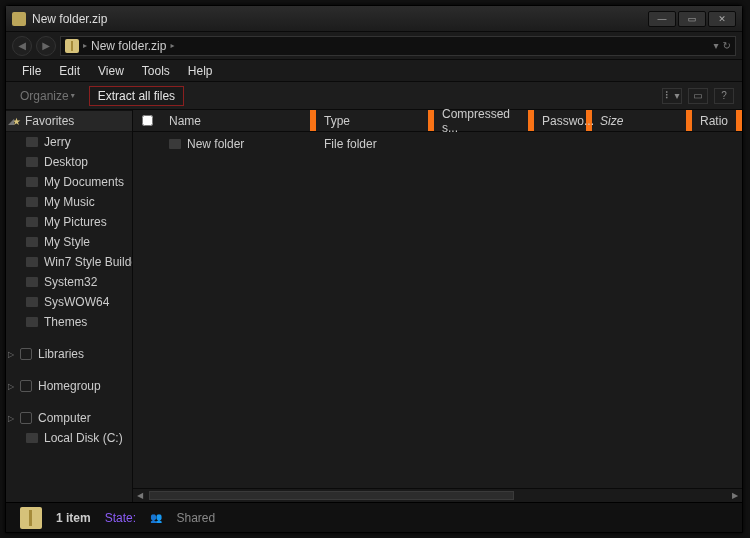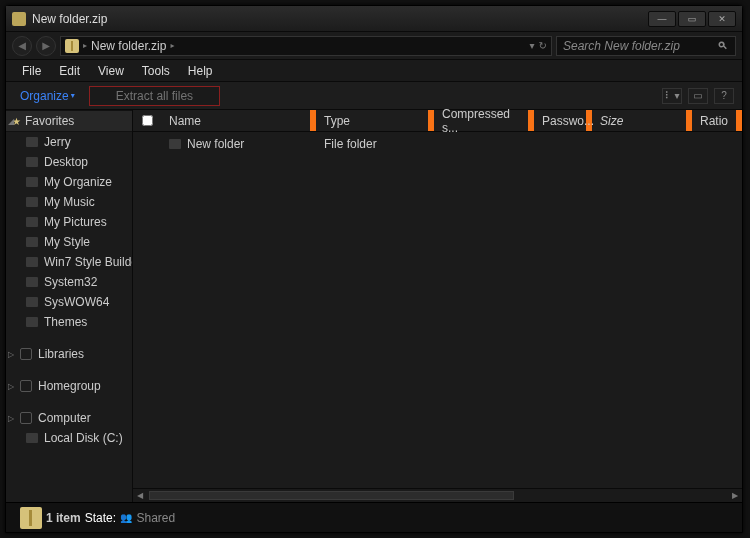--- a/index.html
+++ b/index.html
@@ -19,22 +19,22 @@
   .addr .ficon::after{content:""; position:absolute; left:6px; top:2px; width:2px; height:10px; background:#a58b3a;}
   .addr .chev { color:#777; font-size:8px; }
   .addr-end { margin-left:auto; display:flex; gap:4px; color:#777; font-size:10px;}
   .search { width:180px; height:20px; background:#101010; border:1px solid #333; display:flex; align-items:center; padding:0 6px; color:#888; font-size:12px; font-style:italic; justify-content:space-between;}
   .search svg{width:12px;height:12px;fill:#888;}
   
   .menubar { height:22px; display:flex; align-items:center; gap:2px; padding:0 8px; color:#ddd; font-size:12px; background:#1a1a1a; border-bottom:1px solid #0a0a0a;}
   .menubar span{ padding:2px 8px; }
   
   .toolbar { height:28px; display:flex; align-items:center; padding:0 8px; background:#1d1d1d; border-bottom:1px solid #0a0a0a; gap:8px;}
-  .toolbtn { color:#3b82f6; font-size:12px; display:flex; align-items:center; gap:2px; padding:2px 6px;}
-  .extract { color:#737373; border:1px solid #8a1f1f; padding:2px 26px; background:#1a1a1a; }
+  .toolbtn { color:#737373; font-size:12px; display:flex; align-items:center; gap:2px; padding:2px 6px;}
+  .extract { color:#e5e5e5; border:1px solid #8a1f1f; padding:2px 8px; background:#1a1a1a; }
   .toolbar .right { margin-left:auto; display:flex; gap:6px; align-items:center;}
   .right .ticon2{ width:20px; height:16px; border:1px solid #333; display:flex; align-items:center; justify-content:center; color:#888; font-size:10px;}
   
   .body { display:flex; height: calc(100% - 26px - 28px - 22px - 28px - 30px); background:#1b1b1b; }
   .side { width:130px; border-right:1px solid #0a0a0a; color:#ccc; font-size:12px; overflow:hidden; padding-top:0;}
   .side .hdr { background:#272727; padding:3px 6px; display:flex; align-items:center; gap:4px; border-bottom:1px solid #111; border-top:1px solid #111;}
   .side .hdr .star{ color:#d6c27a; font-size:10px;}
   .side .it { padding:3px 6px 3px 20px; display:flex; align-items:center; gap:6px; white-space:nowrap; overflow:hidden; text-overflow:clip;}
   .side .it .fld{ width:12px; height:10px; background:#3a3a3a; border-radius:1px; flex-shrink:0;}
   .side .sec { padding:3px 6px 3px 14px; display:flex; align-items:center; gap:6px; margin-top:12px;}
@@ -48,21 +48,21 @@
   .col.chk{width:28px; border-right:none; justify-content:center;}
   .col.chk input{width:11px; height:11px; accent-color:#555;}
   .rows { flex:1; overflow:hidden; position:relative;}
   .row { display:flex; padding:3px 0;}
   .cell { padding:2px 8px; display:flex; align-items:center; gap:6px;}
   .cell .fic{ width:12px; height:10px; background:#3a3a3a; border-radius:1px;}
   .hscroll { position:absolute; bottom:0; left:0; right:0; height:14px; background:#1a1a1a; border-top:1px solid #0a0a0a; display:flex;}
   .hscroll .thumb{ width:60%; background:#2c2c2c; border:1px solid #3a3a3a; margin:2px;}
   .hscroll .arrow{ width:14px; display:flex; align-items:center; justify-content:center; color:#777; font-size:8px;}
   
-  .status { height:30px; background:#111; border-top:1px solid #000; display:flex; align-items:center; color:#ccc; font-size:12px; padding:0 14px; gap:4px;}
+  .status { height:30px; background:#111; border-top:1px solid #000; display:flex; align-items:center; color:#ccc; font-size:12px; padding:0 14px; gap:14px;}
   .status .bigicon{ width:22px; height:22px; background:#d6c27a; border-radius:2px; position:relative;}
   .status .bigicon::after{content:""; position:absolute; left:9px; top:3px; width:3px; height:16px; background:#a58b3a;}
   .status .bold{ font-weight:bold;}
 </style>
 </head>
 <body>
 
 <div class="window">
   <div class="titlebar">
     <span class="ticon"></span>
@@ -81,26 +81,20 @@
     <div class="addr">
       <span class="ficon"></span>
       <span class="chev">▸</span>
       <span>New folder.zip</span>
       <span class="chev">▸</span>
       <span class="addr-end">
         <span>▾</span>
         <span>↻</span>
       </span>
     </div>
-    <div class="search">
-      <span>Search New folder.zip</span>
-      <svg viewBox="0 0 16 16">
-          <path d="M6 2a4 4 0 1 0 2.5 7.1l3.2 3.2 1.4-1.4-3.2-3.2A4 4 0 0 0 6 2zm0 2a2 2 0 1 1 0 4 2 2 0 0 1 0-4z"></path>
-        </svg>
-    </div>
   </div>
 
   <div class="menubar">
     <span>File</span>
     <span>Edit</span>
     <span>View</span>
     <span>Tools</span>
     <span>Help</span>
   </div>
 
@@ -128,21 +122,21 @@
           <div class="it">
             <span class="fld"></span>
             <span>Jerry</span>
           </div>
           <div class="it">
             <span class="fld"></span>
             <span>Desktop</span>
           </div>
           <div class="it">
             <span class="fld"></span>
-            <span>My Organize</span>
+            <span>My Documents</span>
           </div>
           <div class="it">
             <span class="fld"></span>
             <span>My Music</span>
           </div>
           <div class="it">
             <span class="fld"></span>
             <span>My Pictures</span>
           </div>
           <div class="it">
@@ -219,17 +213,17 @@
           <div class="thumb"></div>
           <div class="arrow" style="margin-left:auto">▶</div>
         </div>
       </div>
     </div>
   </div>
 
   <div class="status">
     <span class="bigicon"></span>
     <span class="bold">1 item</span>
-    <span style="color:#ffffff">State:</span>
+    <span style="color:#8b5cf6">State:</span>
     <span style="color:#888;font-size:10px">👥</span>
     <span style="color:#888">Shared</span>
   </div>
 </div>
 
 </body></html>

